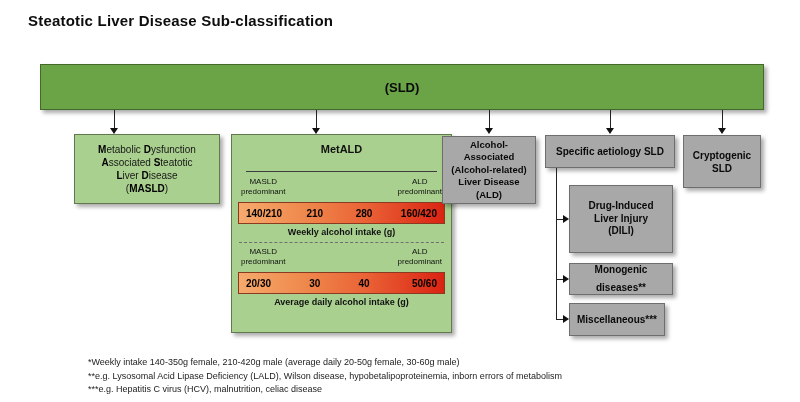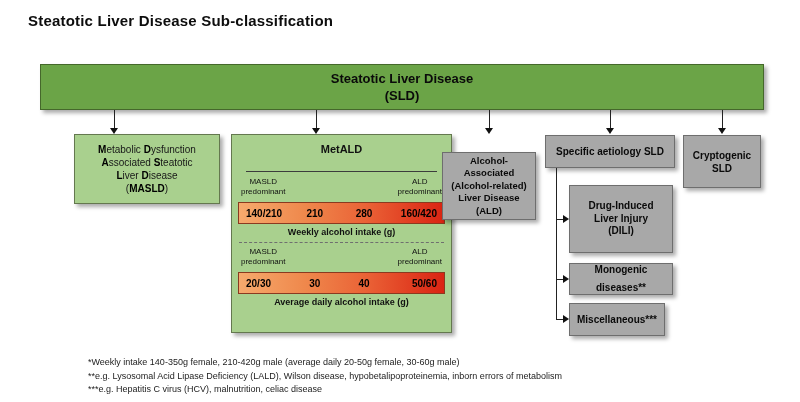--- a/index.html
+++ b/index.html
@@ -40,38 +40,37 @@
     background:linear-gradient(90deg,var(--bar-start,#f6aa6d) 0%,#ef884c 32%,var(--bar-mid,#ea6236) 62%,var(--bar-end,#da2413) 100%);
     font-size:10px;font-weight:bold;color:#000;box-sizing:border-box;}
   .bar span{position:absolute;top:50%;transform:translateY(-50%);}
   .bar .v0{left:7px;}
   .bar .v1{left:37%;transform:translate(-50%,-50%);}
   .bar .v2{left:61%;transform:translate(-50%,-50%);}
   .bar .v3{right:7px;}
   .bar-caption{margin-top:3px;text-align:center;font-size:9px;font-weight:bold;}
   .dash-sep{margin:5px 7px 4px;border-top:1px dashed #6f6f6f;height:0;}
   
-  #ald-box{left:442px;top:152px;width:94px;height:68px;font-size:9.5px;line-height:12.6px;}
+  #ald-box{left:442px;top:136px;width:94px;height:68px;font-size:9.5px;line-height:12.6px;}
   #specific-box{left:545px;top:135px;width:130px;height:33px;font-size:10px;}
   #dili-box{left:569px;top:185px;width:104px;height:68px;font-size:10px;line-height:12.5px;}
   #monogenic-box{left:569px;top:263px;width:104px;height:32px;font-size:10px;line-height:12px;justify-content:space-between;}
   #misc-box{left:569px;top:303px;width:96px;height:33px;font-size:10px;}
   #cryptogenic-box{left:683px;top:135px;width:78px;height:53px;font-size:10px;line-height:13px;}
   
   #footnotes{left:88px;top:356px;font-size:9px;line-height:13.6px;color:#1c1c1c;}
 </style>
 </head>
 <body>
 
 <div id="stage">
 
   <div class="abs" id="page-title">Steatotic Liver Disease Sub-classification</div>
 
   <div class="abs shadow" id="sld-banner">
-    <span>Steatotic Liver Disease</span>
     <span>(SLD)</span>
   </div>
 
   <div class="abs stem" style="left:114px"></div>
   <div class="abs arrow-down" style="left:110px"></div>
   <div class="abs stem" style="left:316px"></div>
   <div class="abs arrow-down" style="left:312px"></div>
   <div class="abs stem" style="left:489px"></div>
   <div class="abs arrow-down" style="left:485px"></div>
   <div class="abs stem" style="left:610px"></div>

